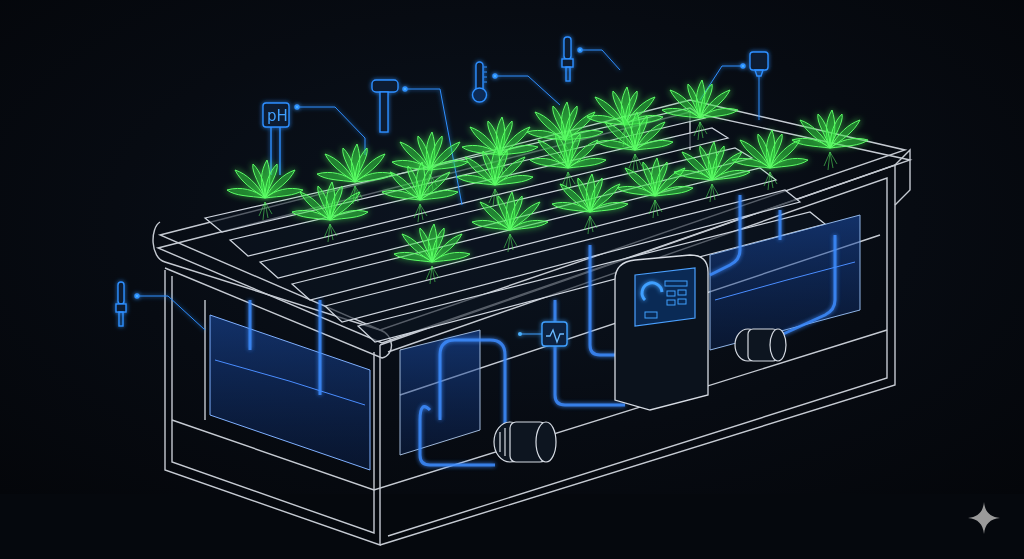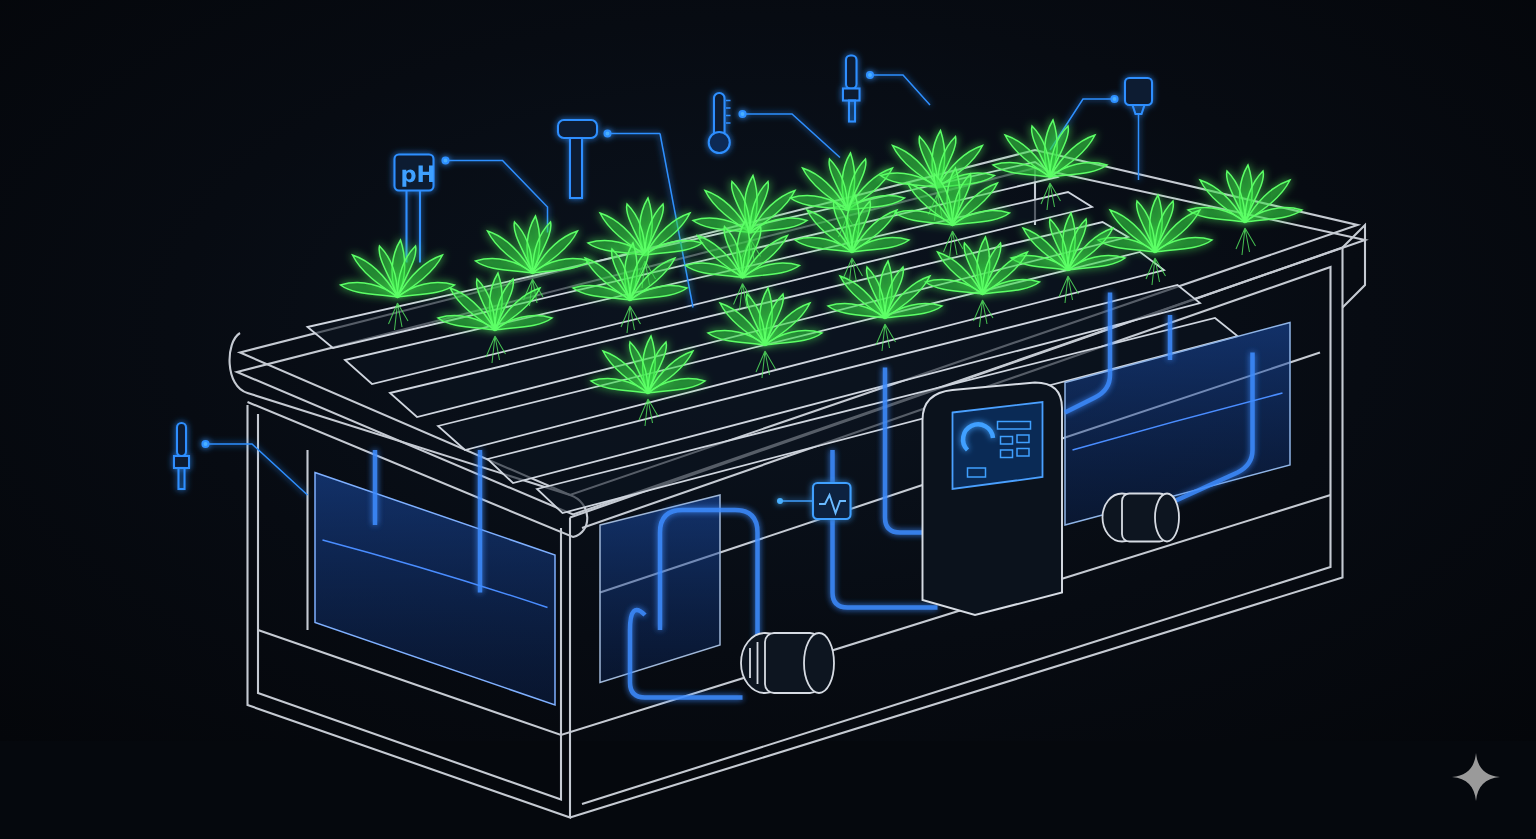--- a/index.html
+++ b/index.html
@@ -1,18 +1,18 @@
 <!DOCTYPE html>
 <html><head>
 <meta charset="utf-8">
 <style>
   html, body { margin:0; padding:0; background:#05080d; }
   body { width:1024px; height:559px; overflow:hidden; position:relative; font-family:"DejaVu Sans", sans-serif; }
   .scene { position:absolute; left:0; top:0; width:1024px; height:494px;
-    background: radial-gradient(ellipse at 50% 45%, #0b1420 0%, #070b12 55%, #04060a 100%); font-weight: bold; }
+    background: radial-gradient(ellipse at 50% 45%, #0b1420 0%, #070b12 55%, #04060a 100%); }
   svg { position:absolute; left:0; top:0; }
   .ph-text { font-family:"DejaVu Sans", sans-serif; font-size:15px; fill:#3fa0ff; }
   .sparkle { position:absolute; left:966px; top:500px; width:36px; height:36px; }
 </style>
 </head>
 <body>
 
 <div class="scene">
 <svg width="1024" height="559" viewBox="0 0 1024 559">
   <defs>

